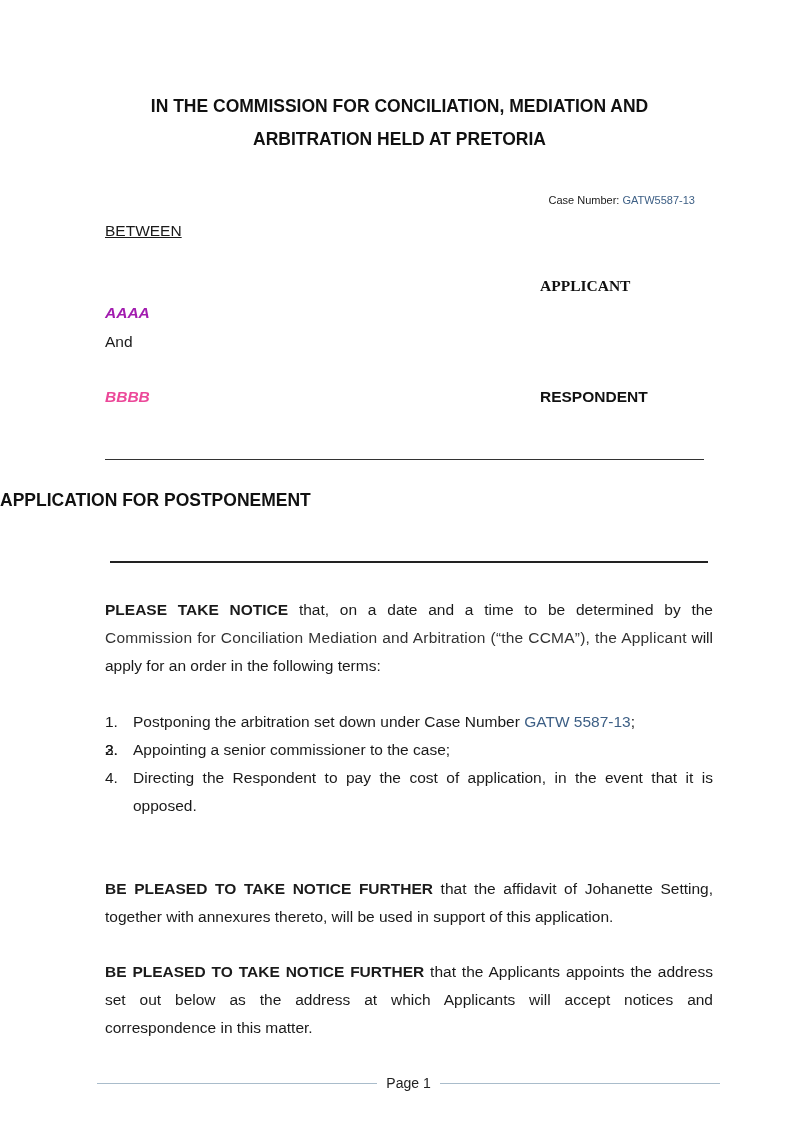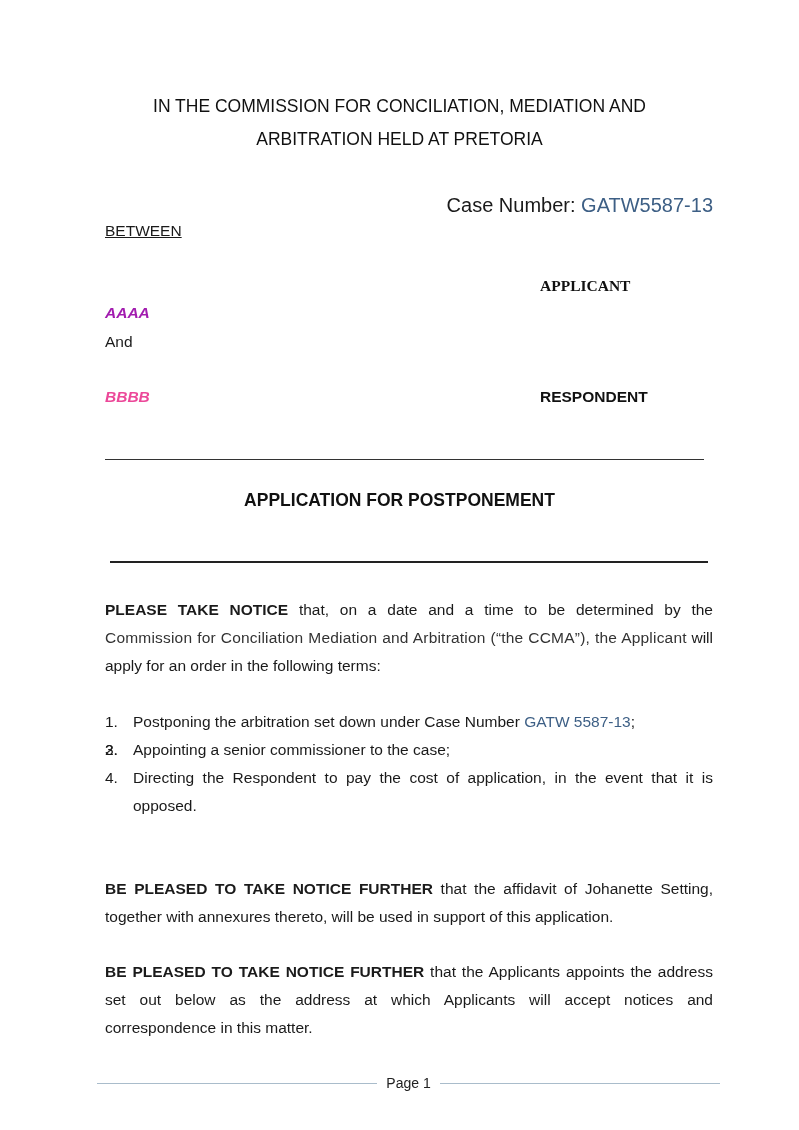--- a/index.html
+++ b/index.html
@@ -3,37 +3,37 @@
   <meta charset="utf-8">
   <style>
     html, body { margin: 0; padding: 0; background: #ffffff; }
     body {
       width: 799px; height: 1130px; position: relative; overflow: hidden;
       font-family: "Liberation Sans", sans-serif; color: #1a1a1a;
     }
     .abs { position: absolute; }
     .title {
       left: 0; width: 799px; text-align: center;
-      font-weight: normal; font-size: 17.5px; color: #111;
+      font-weight: bold; font-size: 17.5px; color: #111;
     }
     .t1 { top: 96px; }
     .t2 { top: 129px; }
-    .case { top: 194px; right: 86px; font-size: 20px; }
+    .case { top: 194px; right: 104px; font-size: 11px; }
     .blue { color: #3d5f85; }
     .lbl { left: 105px; font-size: 15.5px; }
     .between { top: 222px; text-decoration: underline; }
     .party { font-weight: bold; font-style: italic; }
     .aaaa { top: 268px; color: #a21caf; margin-top: 36px; }
     .and { top: 333px; }
     .bbbb { top: 388px; color: #ec4899; }
     .role { left: 540px; font-size: 15.5px; font-weight: bold; color: #111; }
     .r1 { top: 277px; font-family: Liberation Serif, serif; }
     .r2 { top: 388px; }
     .rule1 { top: 459px; left: 105px; width: 599px; height: 1px; background: #333; }
-    .heading { top: 490px; left: 0; width: 799px; text-align: center; font-weight: bold; font-size: 17.5px; color: #111; }
+    .heading { top: 490px; left: 0; width: 799px; font-weight: bold; font-size: 17.5px; color: #111; }
     .rule2 { top: 561px; left: 110px; width: 598px; height: 2px; background: #222; }
     .para {
       left: 105px; width: 608px; font-size: 15.5px; line-height: 28px;
       text-align: justify;
     }
     .p1 { top: 596px; }
     .light { color: #333; font-weight: normal; letter-spacing: 0.2px; }
     .list { top: 708px; left: 105px; width: 608px; font-size: 15.5px; line-height: 28px; margin: 0; padding: 0; list-style: none; }
     .list li { position: relative; padding-left: 28px; text-align: justify; }
     .list .num { position: absolute; left: 0; top: 0; }

